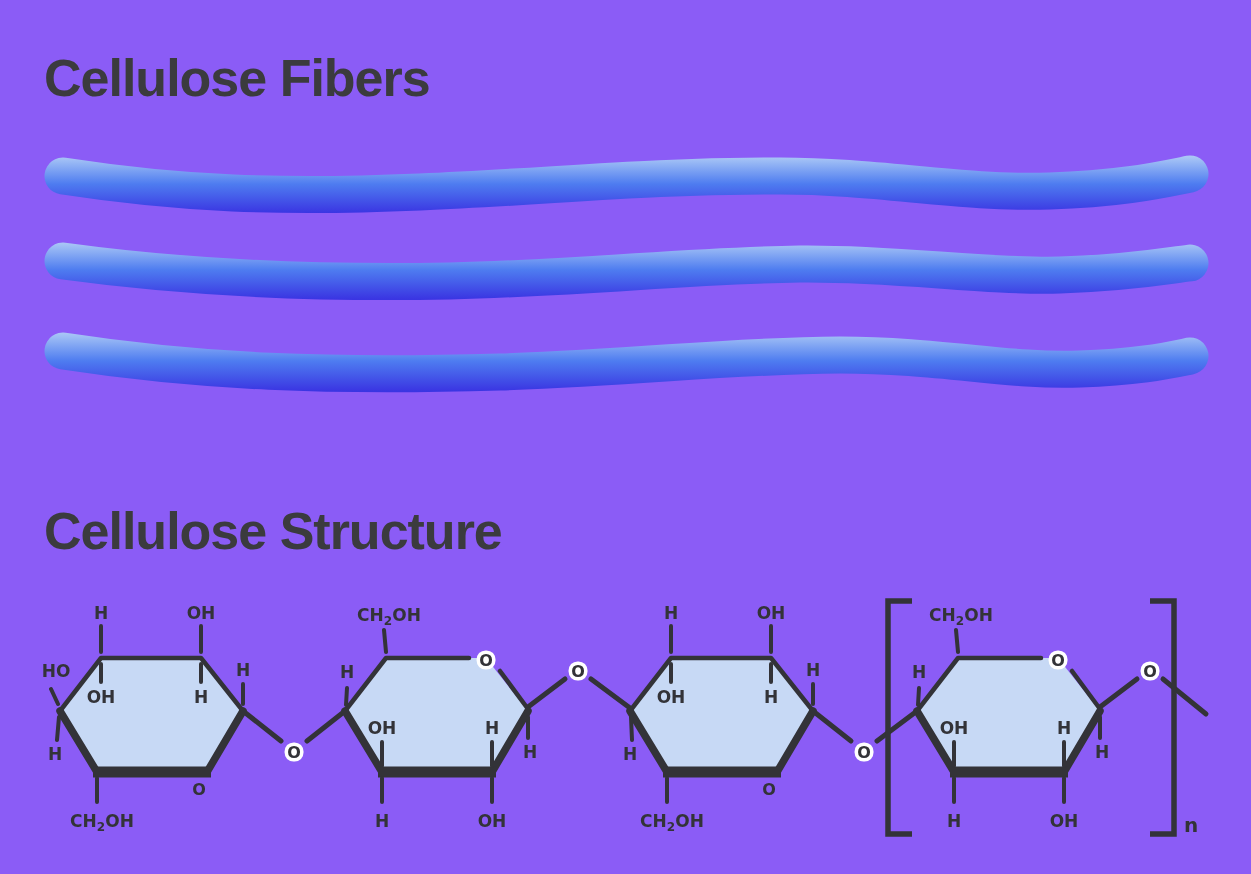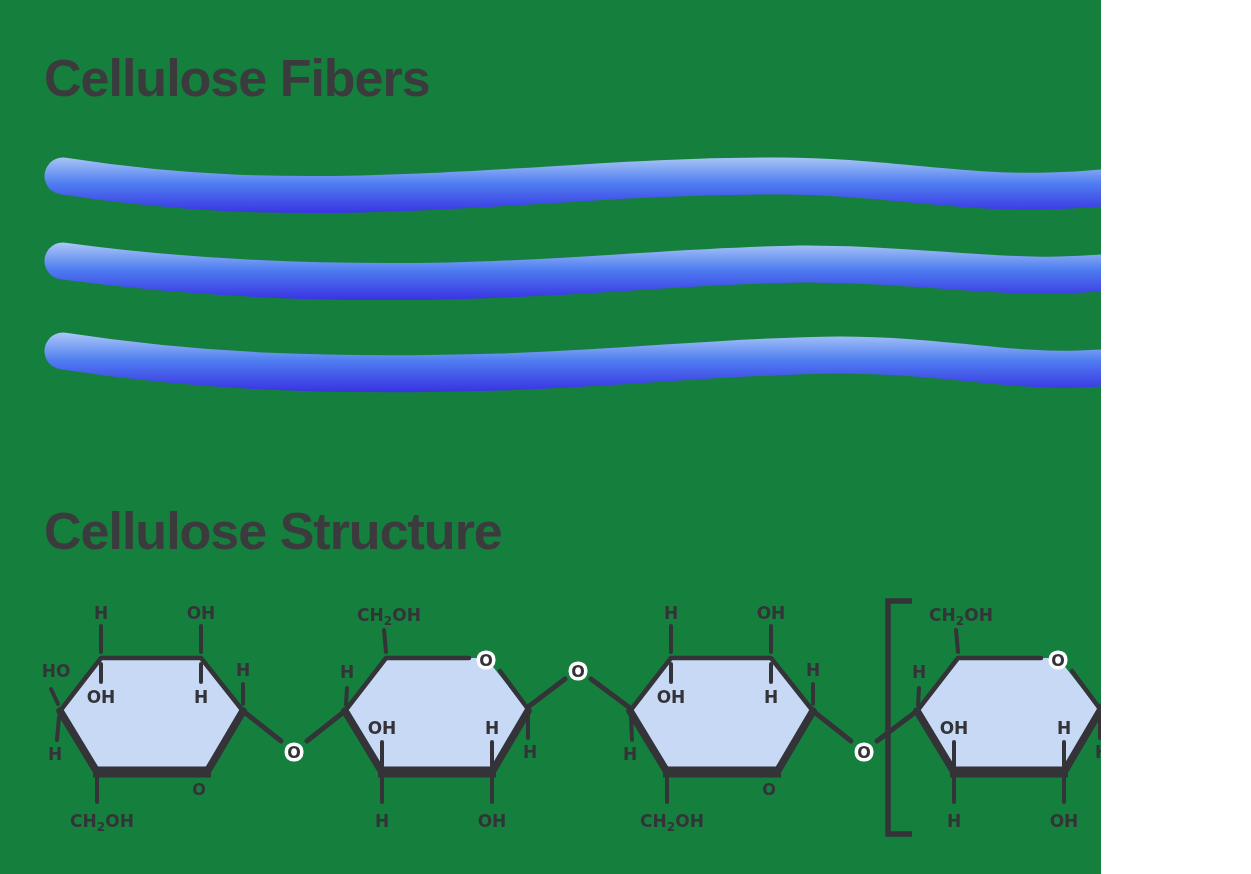--- a/index.html
+++ b/index.html
@@ -1,16 +1,16 @@
 <!DOCTYPE html>
 <html><head>
 <meta charset="utf-8">
 <style>
   html,body{margin:0;padding:0;background:#ffffff;}
-  .canvas{position:relative;width:1101px;height:874px;background:#15803d;overflow:hidden;
+  .canvas{position:relative;width:1251px;height:874px;background:#8b5cf6;overflow:hidden;
           font-family:"Liberation Sans",sans-serif;}
   svg{position:absolute;left:0;top:0;}
   .t-title{font-family:"Liberation Sans",sans-serif;font-weight:bold;font-size:52px;
            fill:#3b3b3e;letter-spacing:-1px;}
   .lbl{font-family:"DejaVu Sans",sans-serif;font-weight:bold;font-size:17px;
        fill:#333338;text-anchor:middle;}
   .lbl-o{font-size:16px;}
   .halo{stroke:#ffffff;stroke-width:7px;paint-order:stroke;}
   .nsub{font-size:20px;}
   .sub{font-size:12px;}

